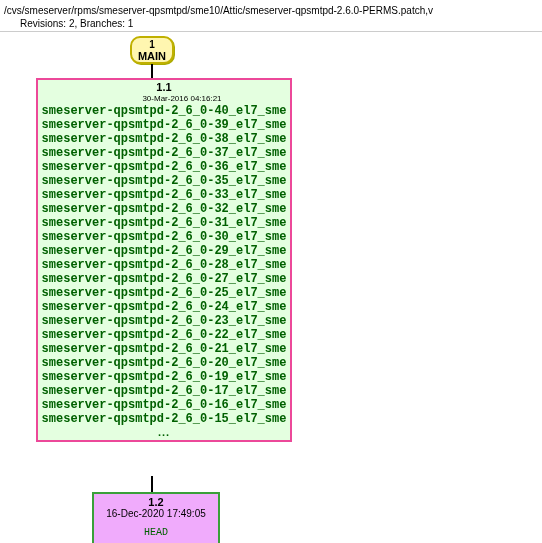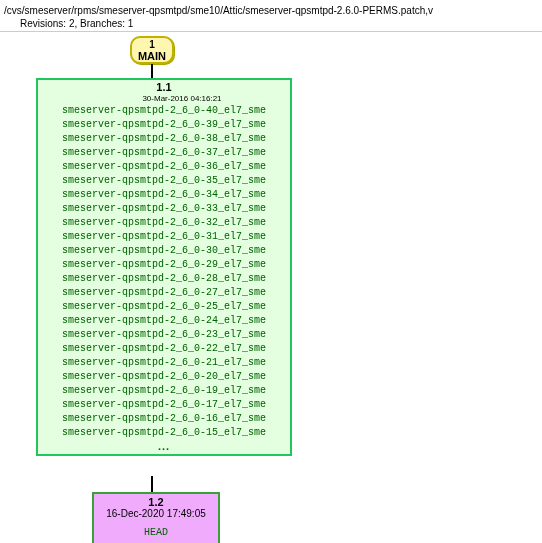--- a/index.html
+++ b/index.html
@@ -84,44 +84,45 @@
       height: 14px;
       background: #000;
     }
 
     
     .rev11-box {
       position: absolute;
       left: 36px;
       top: 78px;
       width: 256px;
-      border: 2px solid #22c55e;
+      border: 2px solid #ec4899;
       background: #e4ffe0;
       box-sizing: border-box;
       text-align: center;
       padding-top: 1px;
       padding-bottom: 2px;
       font-family: "Courier New", monospace;
     }
     .rev11-title {
       font-size: 11px;
       font-weight: bold;
       line-height: 13px;
       font-family: Helvetica, Arial, sans-serif;
     }
     .rev11-date {
       font-size: 8px;
       line-height: 10px;
       font-family: Helvetica, Arial, sans-serif;
       padding-left: 36px;
     }
     .tag-list {
-      font-size: 10px;
+      font-size: 12px;
       line-height: 14px;
       color: #006000;
+      font-weight: bold;
     }
     .tag-item {
       display: block;
     }
     .ellipsis {
       display: block;
       font-weight: bold;
       color: #006000;
       letter-spacing: 1px;
       font-family: Helvetica, Arial, sans-serif;
@@ -188,21 +189,20 @@
   <div class="rev11-box">
     <div class="rev11-title">1.1</div>
     <div class="rev11-date">30-Mar-2016 04:16:21</div>
     <div class="tag-list" id="tag-list">
         <span class="tag-item">smeserver-qpsmtpd-2_6_0-40_el7_sme</span>
         <span class="tag-item">smeserver-qpsmtpd-2_6_0-39_el7_sme</span>
         <span class="tag-item">smeserver-qpsmtpd-2_6_0-38_el7_sme</span>
         <span class="tag-item">smeserver-qpsmtpd-2_6_0-37_el7_sme</span>
         <span class="tag-item">smeserver-qpsmtpd-2_6_0-36_el7_sme</span>
         <span class="tag-item">smeserver-qpsmtpd-2_6_0-35_el7_sme</span>
-        <span class="tag-item">smeserver-qpsmtpd-2_6_0-34_el7_sme</span>
         <span class="tag-item">smeserver-qpsmtpd-2_6_0-33_el7_sme</span>
         <span class="tag-item">smeserver-qpsmtpd-2_6_0-32_el7_sme</span>
         <span class="tag-item">smeserver-qpsmtpd-2_6_0-31_el7_sme</span>
         <span class="tag-item">smeserver-qpsmtpd-2_6_0-30_el7_sme</span>
         <span class="tag-item">smeserver-qpsmtpd-2_6_0-29_el7_sme</span>
         <span class="tag-item">smeserver-qpsmtpd-2_6_0-28_el7_sme</span>
         <span class="tag-item">smeserver-qpsmtpd-2_6_0-27_el7_sme</span>
         <span class="tag-item">smeserver-qpsmtpd-2_6_0-25_el7_sme</span>
         <span class="tag-item">smeserver-qpsmtpd-2_6_0-24_el7_sme</span>
         <span class="tag-item">smeserver-qpsmtpd-2_6_0-23_el7_sme</span>

